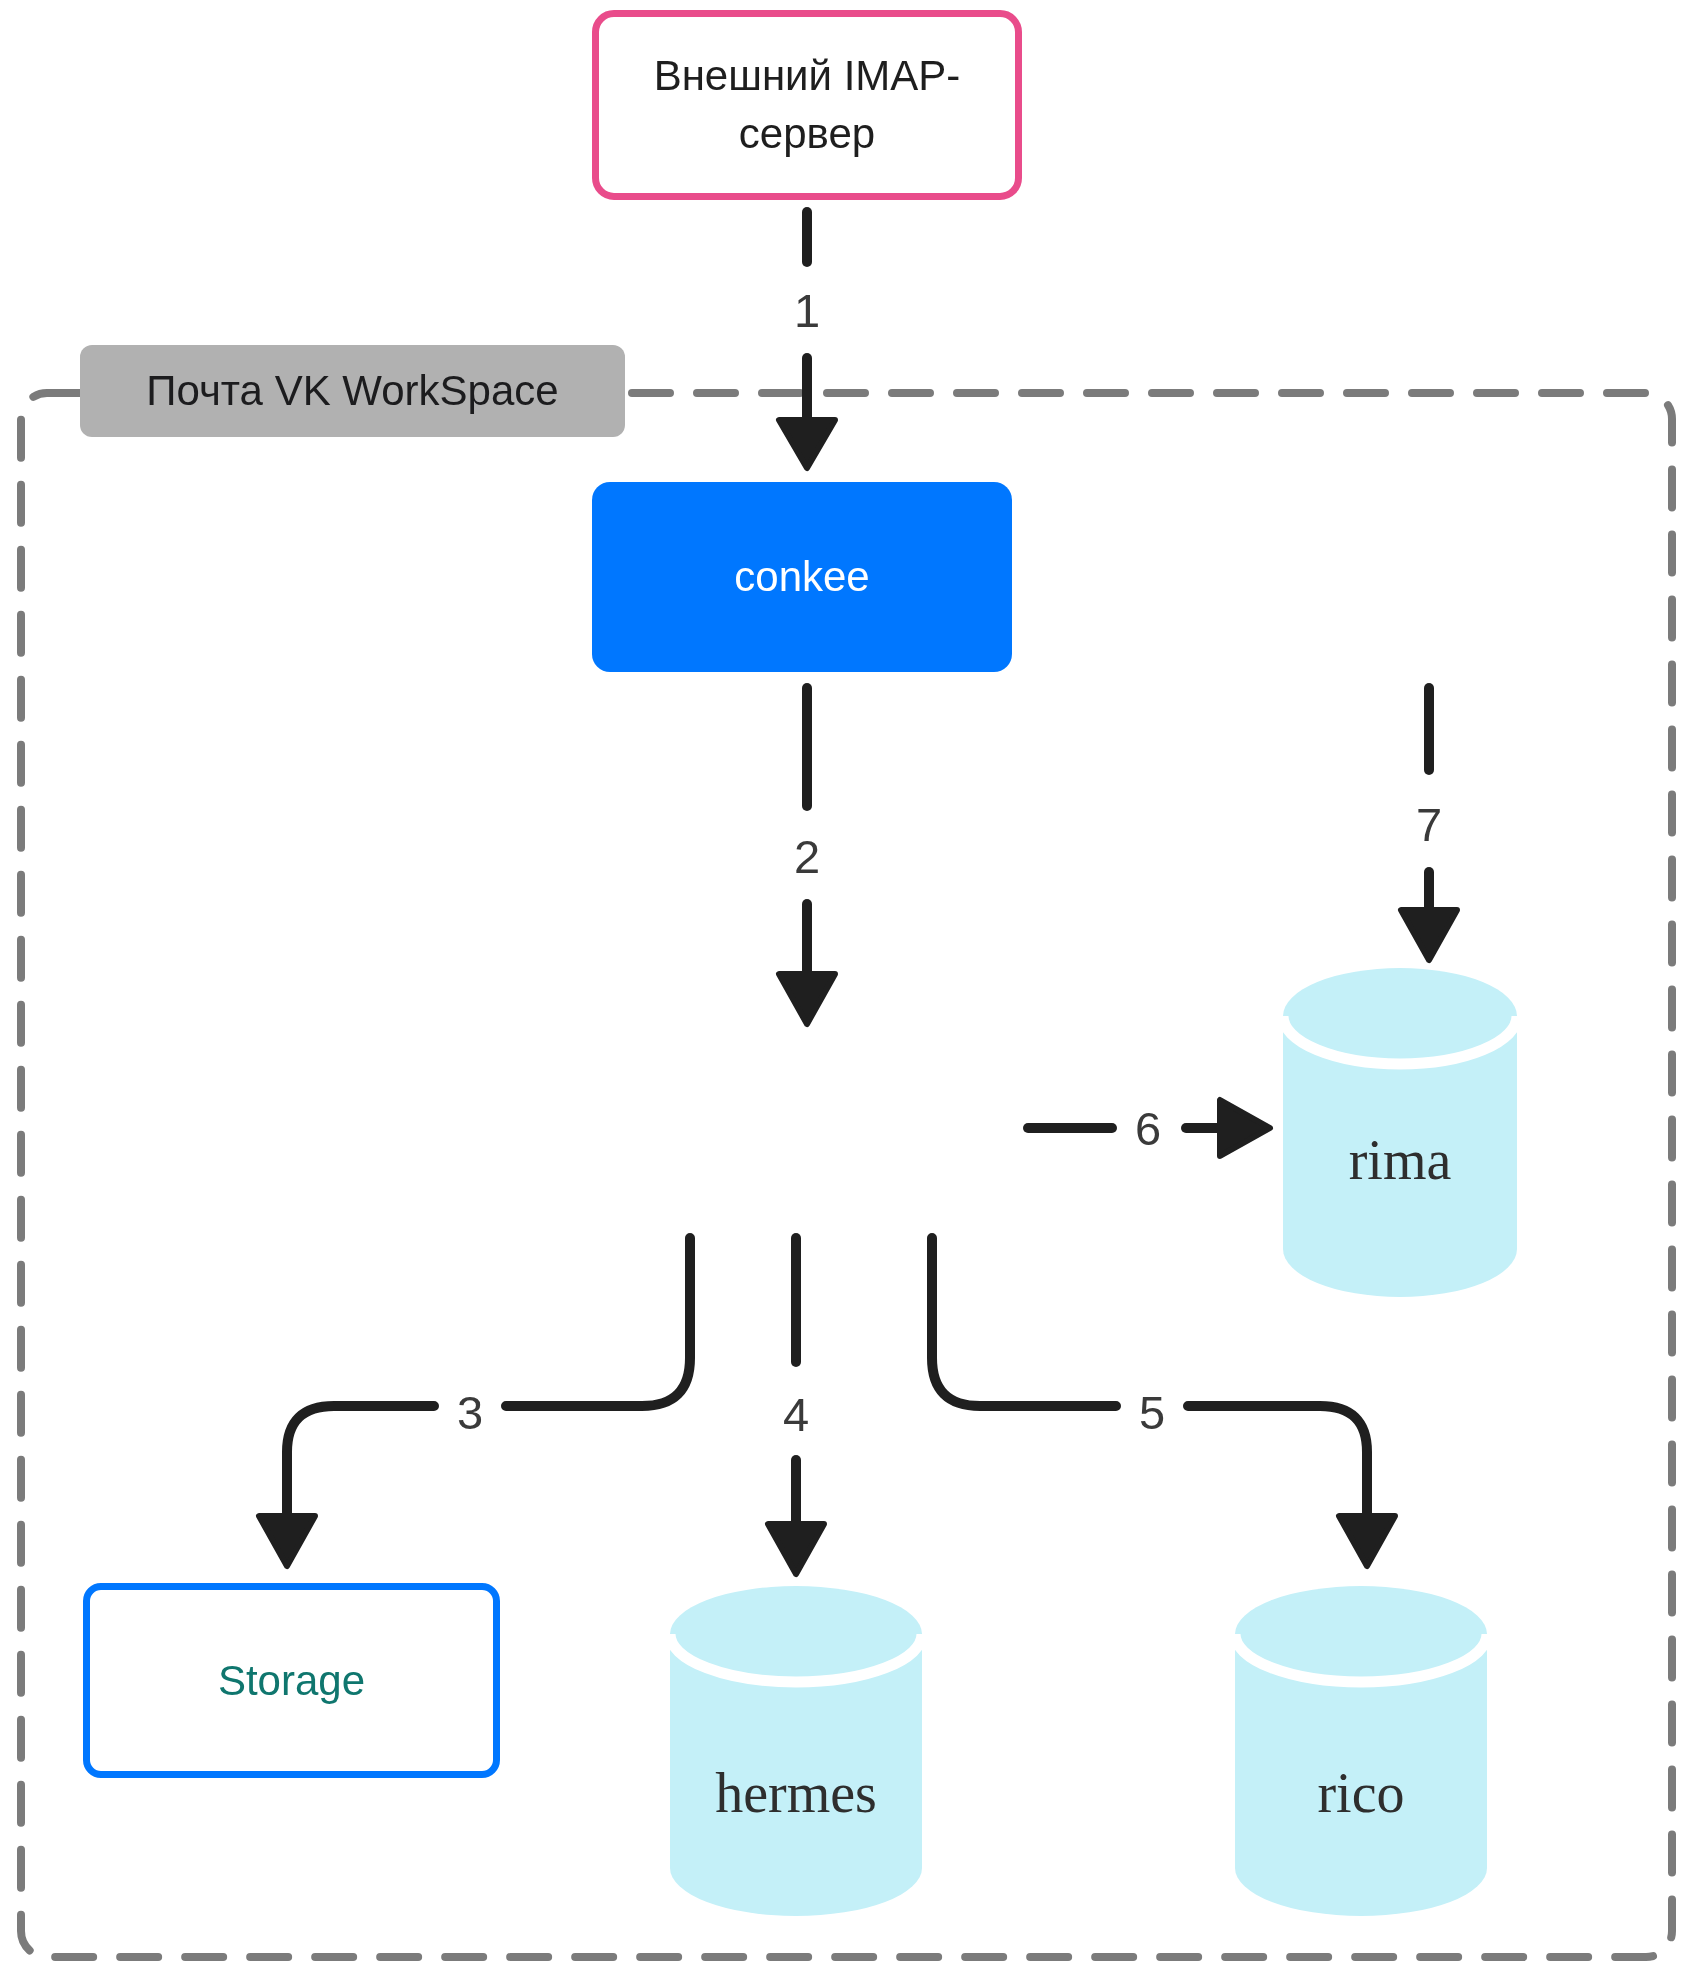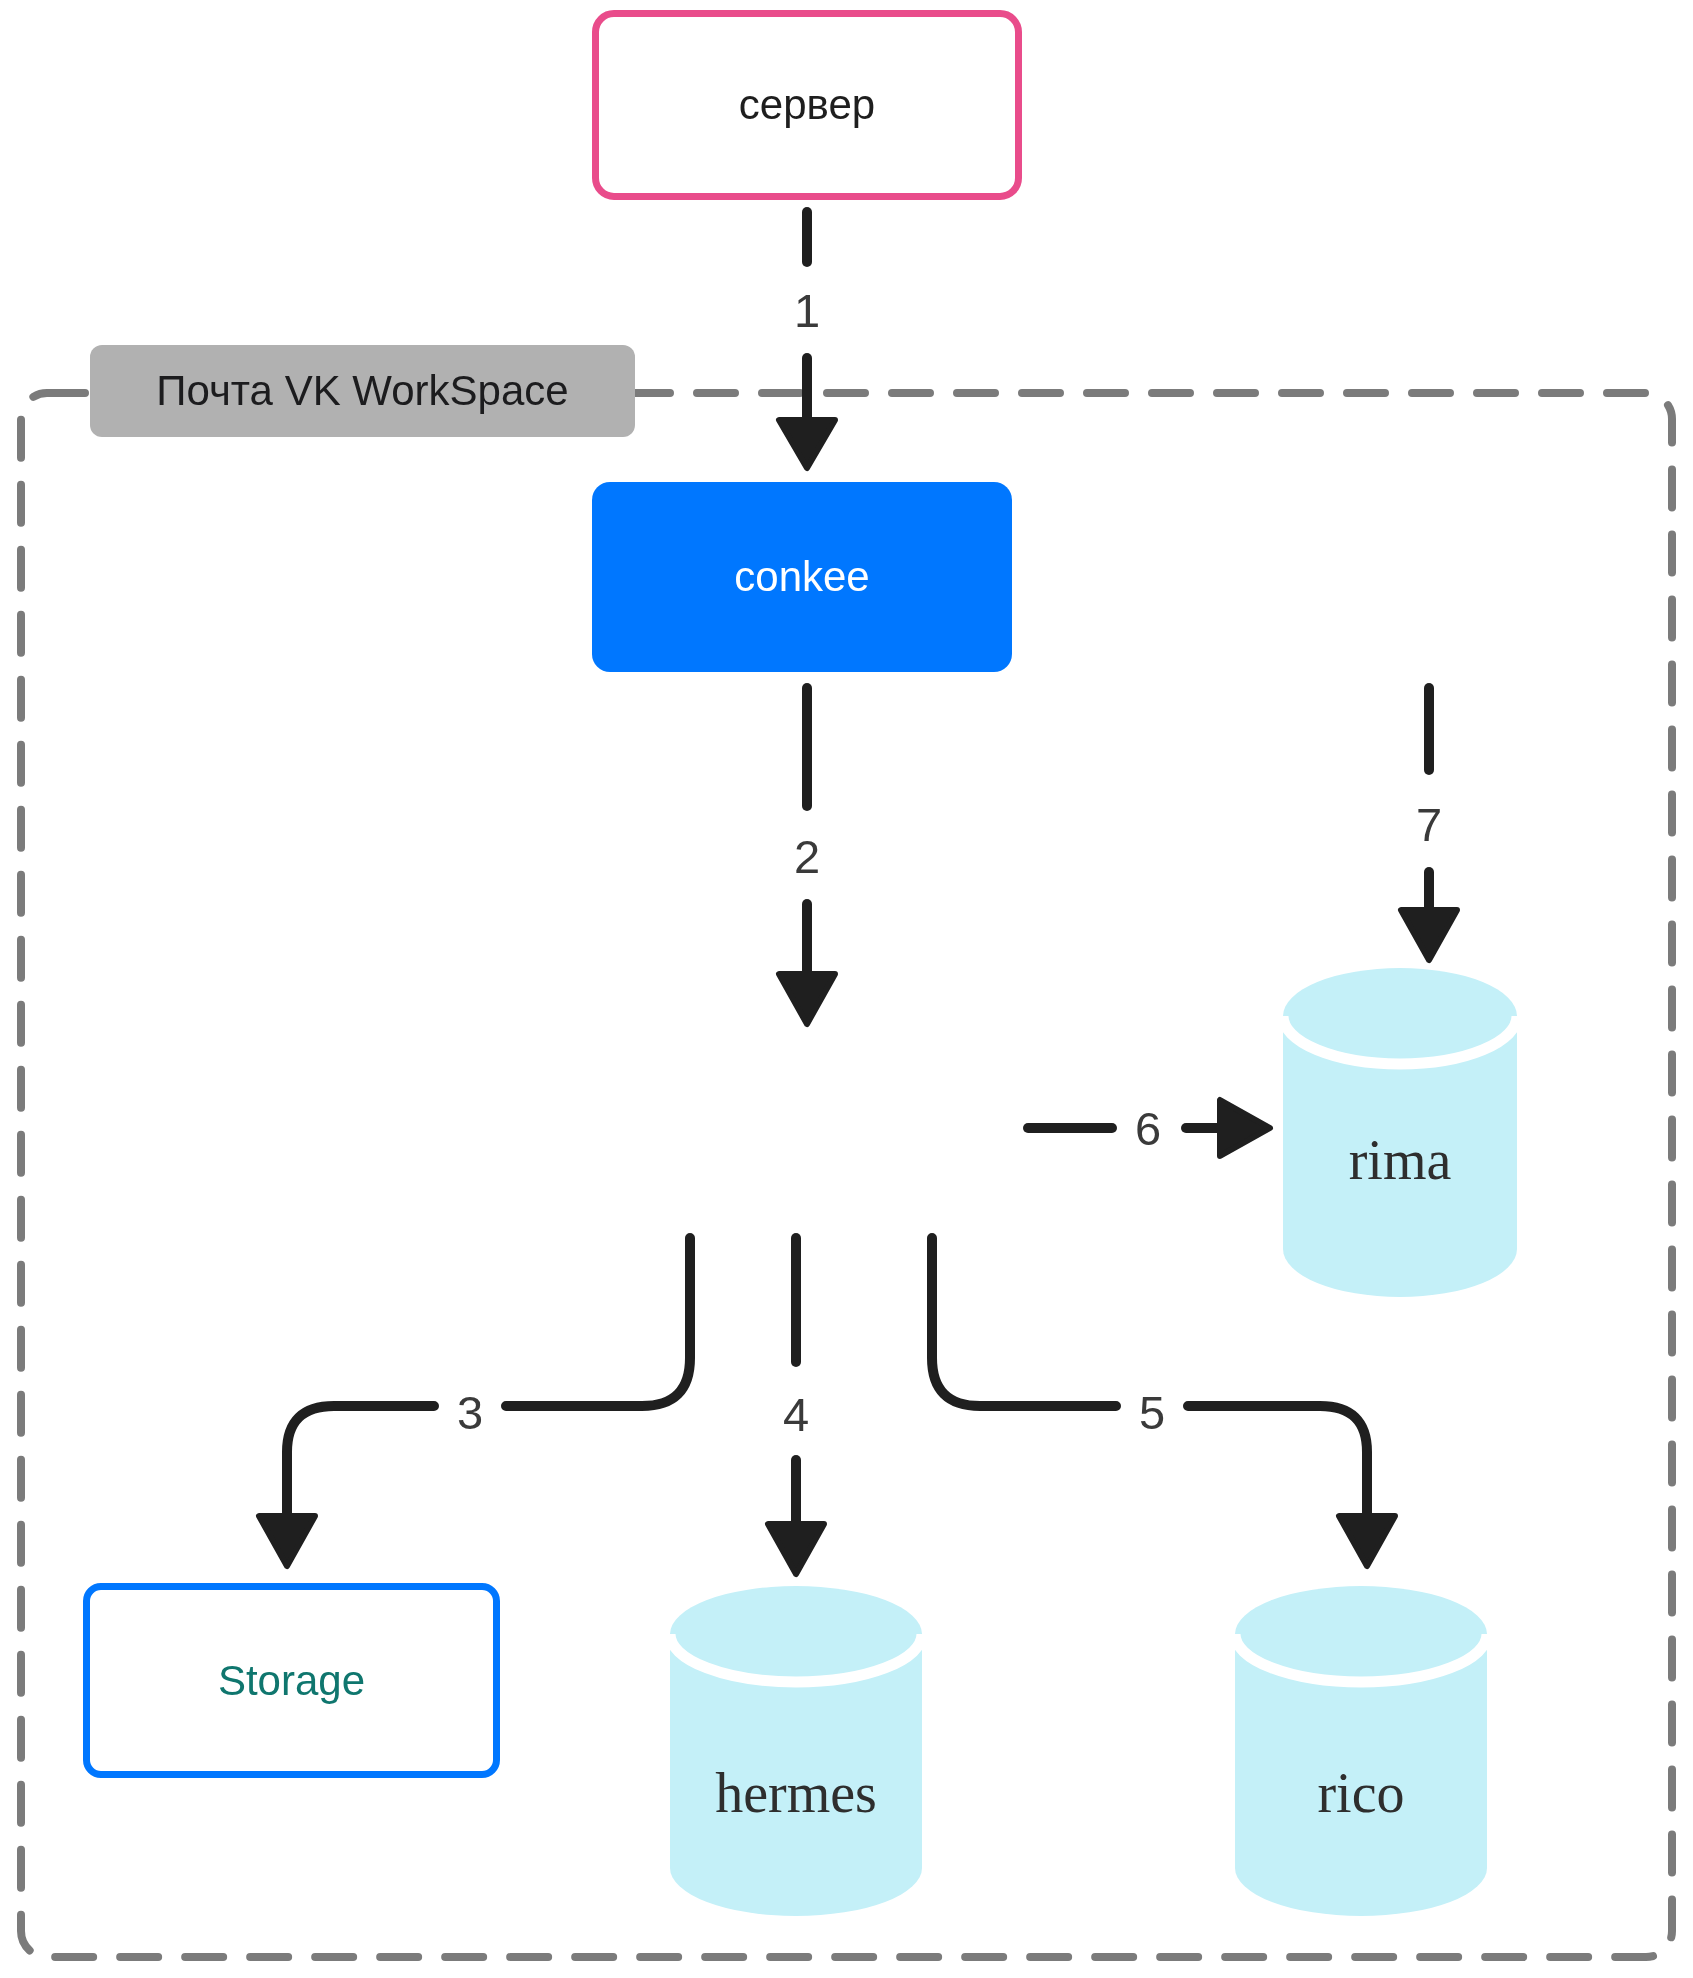--- a/index.html
+++ b/index.html
@@ -7,21 +7,21 @@
   .canvas{position:relative;width:1693px;height:1978px;background:#ffffff;overflow:hidden;}
   .svg-layer{position:absolute;left:0;top:0;width:1693px;height:1978px;}
 
   .node{position:absolute;display:flex;align-items:center;justify-content:center;
         text-align:center;box-sizing:border-box;}
 
   .node-imap{left:592px;top:10px;width:430px;height:190px;background:#ffffff;
              border:7px solid #E94C8B;border-radius:22px;color:#1E1E1E;
              font-size:42px;line-height:58px;flex-direction:column;}
 
-  .label-workspace{left:90px;top:345px;width:545px;height:92px;background:#B1B1B1;
+  .label-workspace{left:80px;top:345px;width:545px;height:92px;background:#B1B1B1;
                    border-radius:12px;color:#1C1C1E;font-size:42px;}
 
   .node-blue{background:#0077FF;border-radius:18px;color:#ffffff;font-size:42px;}
   .node-conkee{left:592px;top:482px;width:420px;height:190px;}
   .node-collector{left:1222px;top:482px;width:411px;height:190px;}
   .node-instant{left:590px;top:1033px;width:422px;height:190px;}
 
   .node-storage{left:83px;top:1583px;width:417px;height:195px;background:#ffffff;
                 border:7px solid #0077FF;border-radius:18px;color:#0f766e;font-size:42px;}
 
@@ -104,20 +104,21 @@
     </g>
 
     <g>
       <path class="edge" d="M932 1238 L932 1358 Q932 1406 980 1406 L1116 1406"></path>
       <path class="edge" d="M1188 1406 L1320 1406 Q1367 1406 1367 1452 L1367 1514"></path>
       <path class="head" d="M1367 1566 L1339 1516 L1395 1516 Z"></path>
     </g>
   </svg>
 
   <div class="node node-imap">
+    <span>Внешний IMAP-</span>
     <span>сервер</span>
   </div>
 
   <div class="node label-workspace">
     <span>Почта VK WorkSpace</span>
   </div>
 
   <div class="node node-blue node-conkee">
     <span>conkee</span>
   </div>

